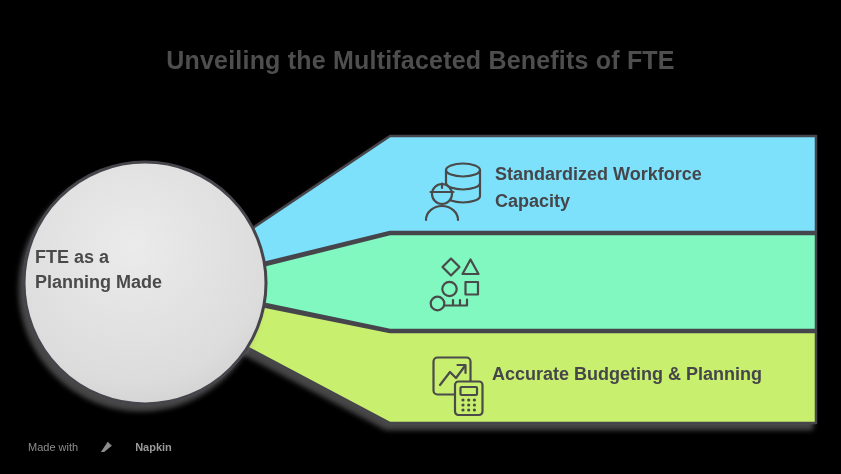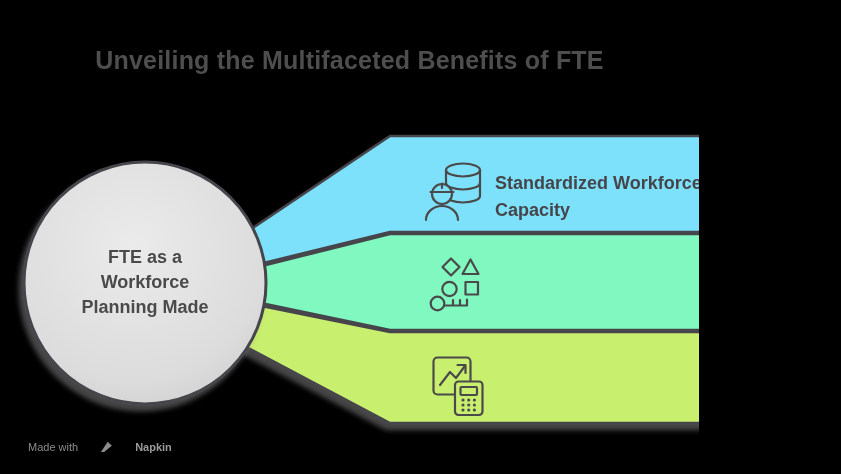--- a/index.html
+++ b/index.html
@@ -1,33 +1,33 @@
 <!DOCTYPE html>
 <html><head>
 <meta charset="utf-8">
 <style>
   html,body{margin:0;padding:0;background:#000;}
   .canvas{
-    position:relative;width:699px;height:474px;background:#000;overflow:hidden;
+    position:relative;width:841px;height:474px;background:#000;overflow:hidden;
     font-family:"Liberation Sans",sans-serif;
   }
   .title{
     position:absolute;left:0;right:0;top:46px;text-align:center;
     font-size:25px;font-weight:bold;color:#4e4e4e;letter-spacing:.2px;
   }
   .diagram-svg{position:absolute;left:0;top:0;}
   .center-label{
-    position:absolute;left:35px;top:245px;width:220px;text-align:center;
+    position:absolute;left:35px;top:245px;width:220px;
     font-size:18px;font-weight:bold;line-height:25px;color:#4a4a4a;
   }
   .banner-label{
     position:absolute;font-size:18px;font-weight:bold;line-height:27px;
     color:#45454a;
   }
-  .banner-label.b1{left:495px;top:170px;width:232px;}
+  .banner-label.b1{left:495px;top:161px;width:232px;}
   .banner-label.b2{left:495px;top:268px;width:300px;}
   .banner-label.b3{left:492px;top:361px;width:310px;}
   .footer{
     position:absolute;left:28px;top:440px;display:flex;align-items:center;gap:22px;
     font-size:11px;color:#8d8d8d;
   }
   .footer .brand{color:#9a9a9a;font-weight:bold;}
 </style>
 </head>
 <body>
@@ -88,25 +88,25 @@
           <circle cx="474.4" cy="405" r="1.6"></circle>
         <circle cx="463" cy="410" r="1.6"></circle>
           <circle cx="468.7" cy="410" r="1.6"></circle>
           <circle cx="474.4" cy="410" r="1.6"></circle>
       </g>
     </g>
   </svg>
 
   <div class="center-label">
     <div>FTE as a</div>
-    <div>Workforce</div>
     <div>Planning Made</div>
   </div>
 
   <div class="banner-label b1">Standardized Workforce Capacity</div>
+  <div class="banner-label b3">Accurate Budgeting &amp; Planning</div>
 
   <div class="footer">
     <span>Made with</span>
     <svg width="13" height="13" viewBox="0 0 14 14">
       <path d="M1,13 L8.5,1.5 L13,6 L4.5,13 Z" fill="#8d8d8d"></path>
       <path d="M8.5,1.5 L13,6" stroke="#000" stroke-width="1" fill="none"></path>
     </svg>
     <span class="brand">Napkin</span>
   </div>
 

